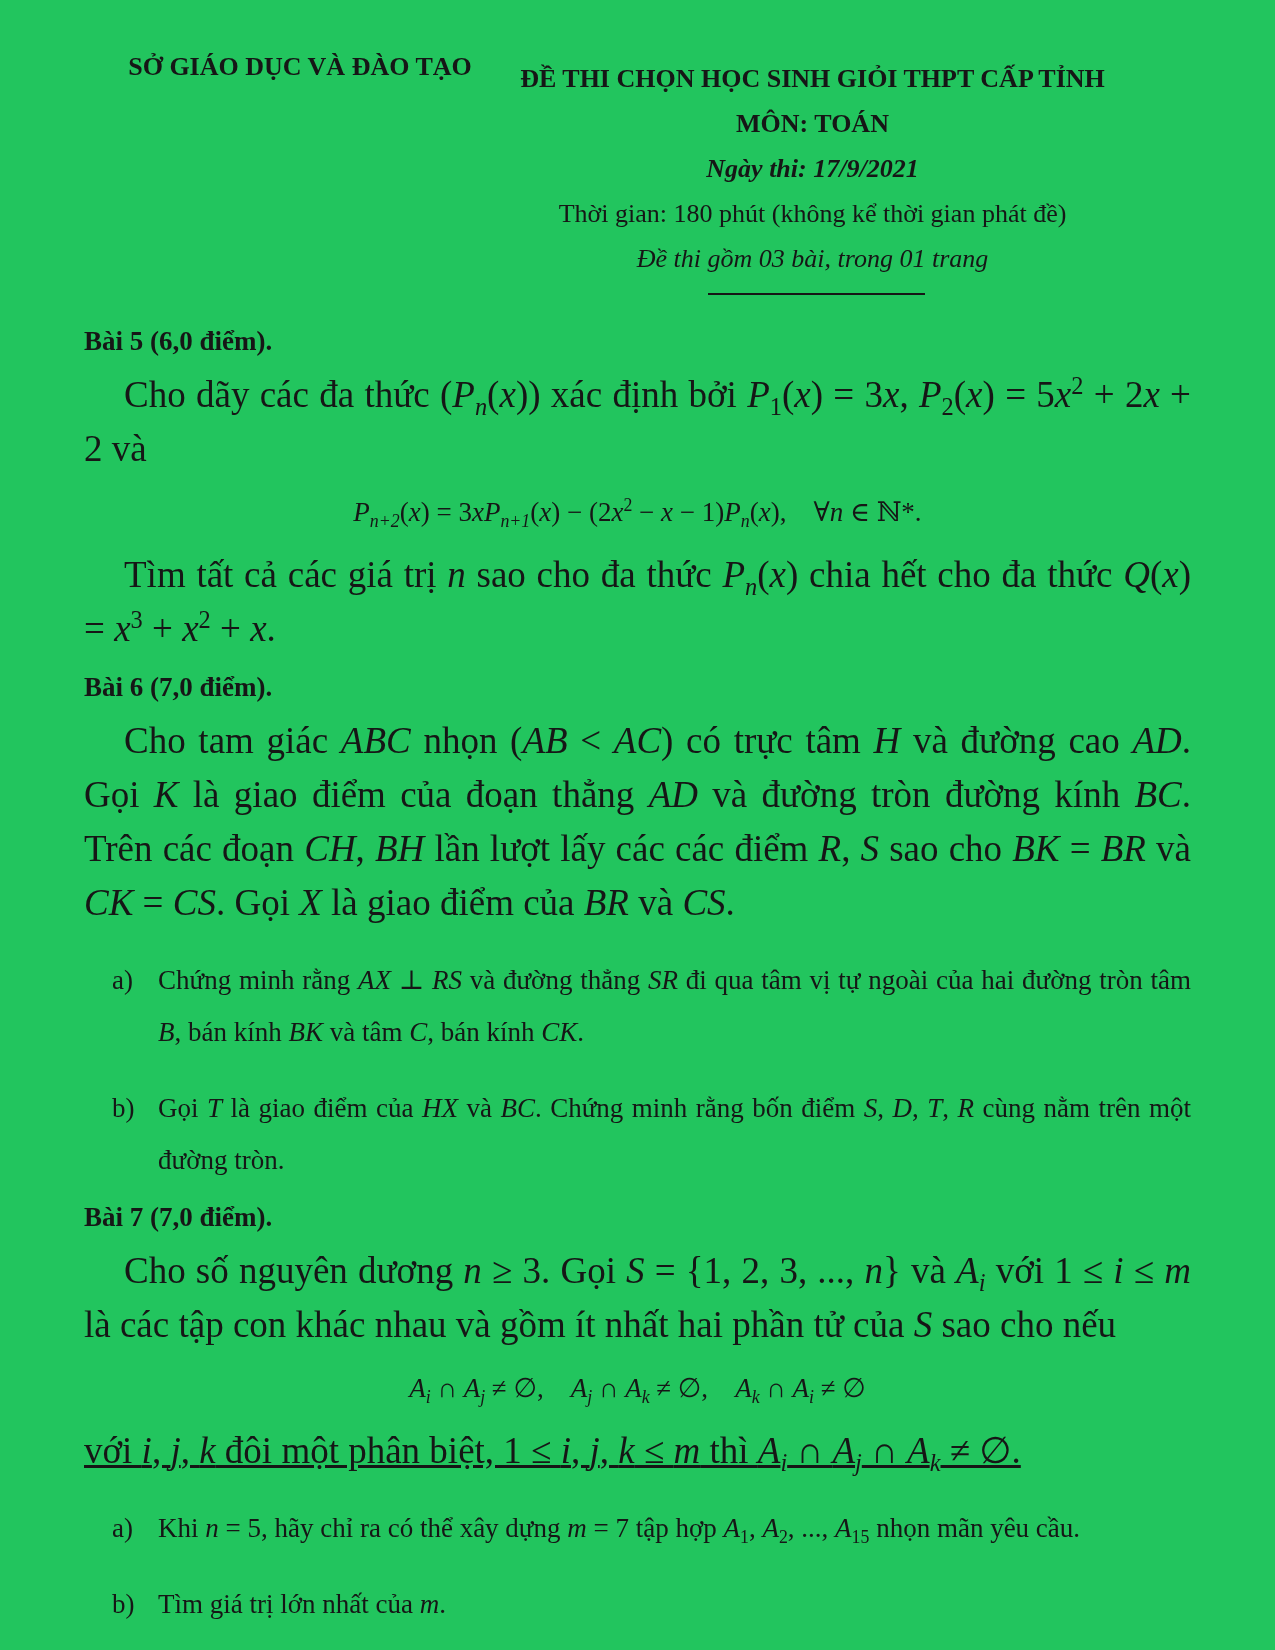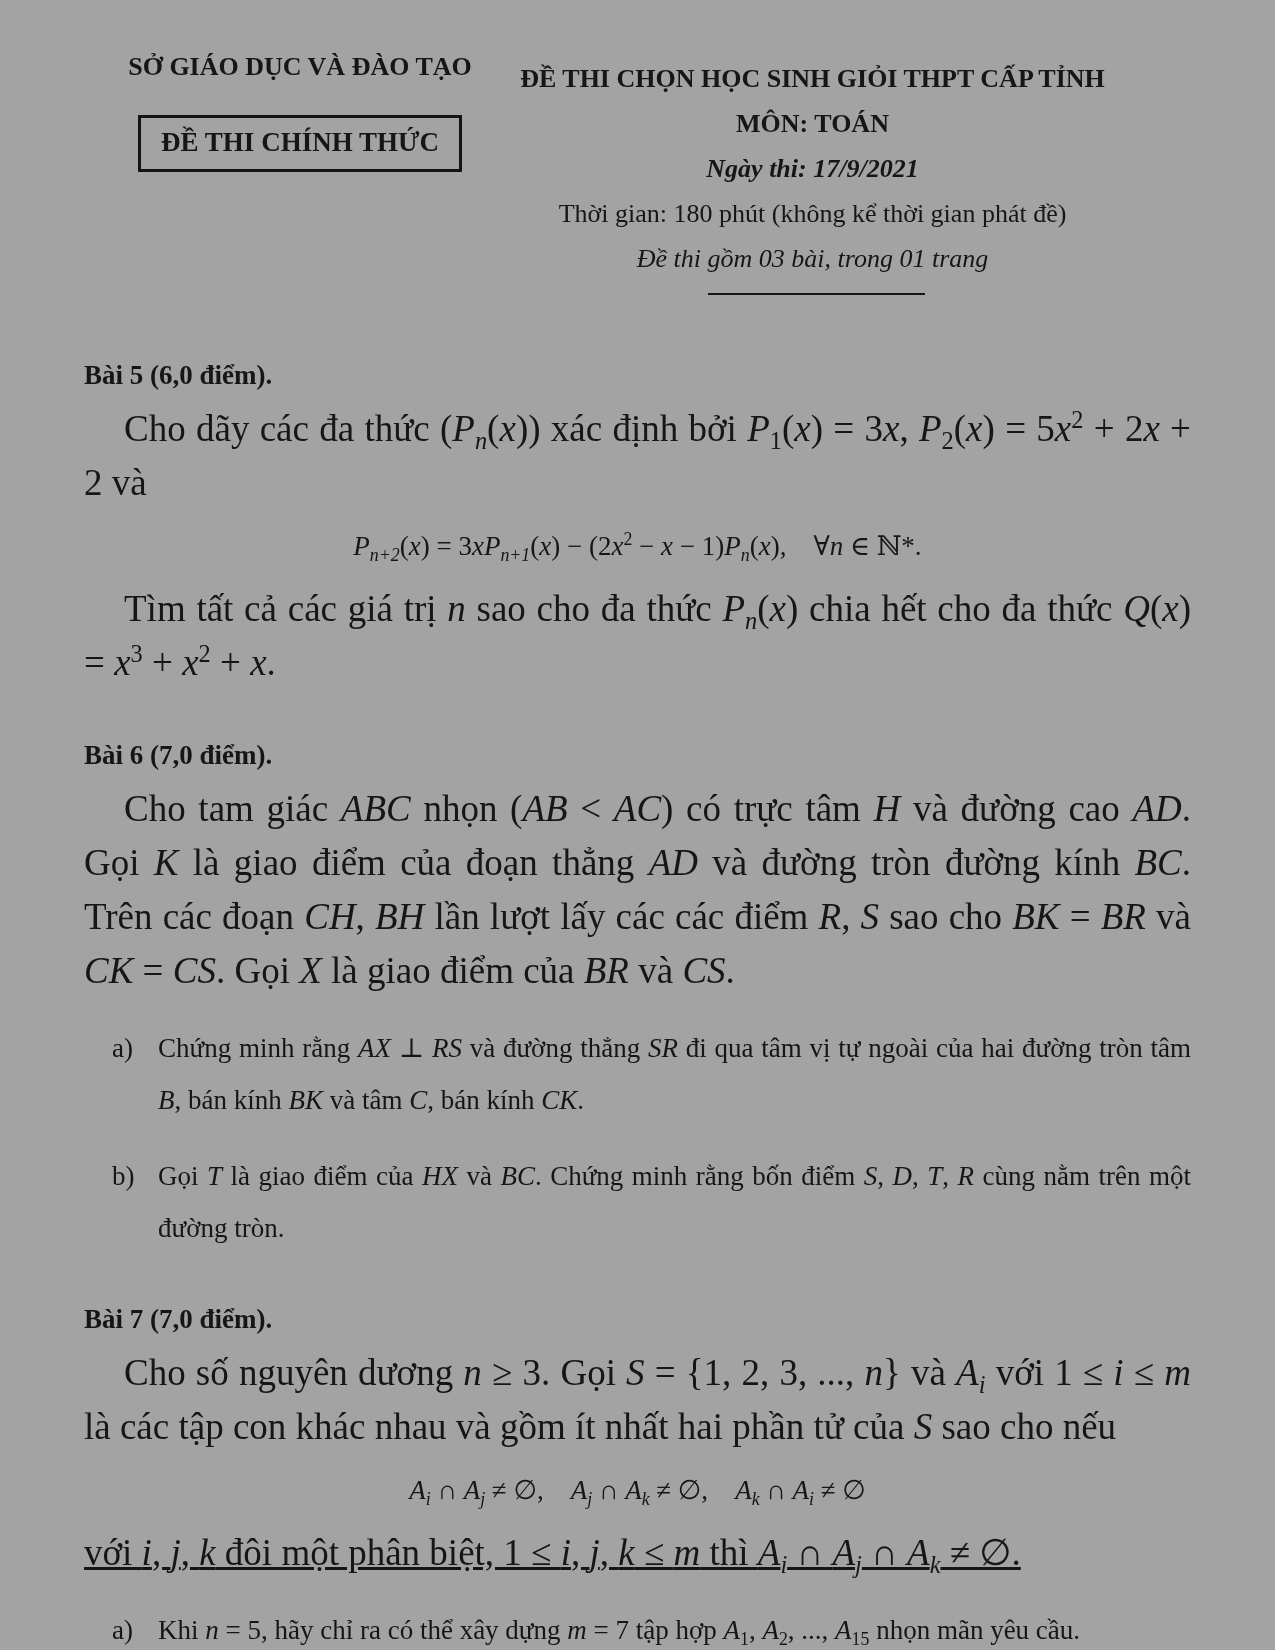--- a/index.html
+++ b/index.html
@@ -1,21 +1,21 @@
 <!DOCTYPE html>
 <html lang="vi"><head>
 <meta charset="utf-8">
 <style>
   html,body { margin:0; padding:0; }
   body { background:#e8e8e8; }
   .page {
     position:relative;
     width:1275px; height:1650px;
     margin:0 auto;
-    background:#a3a3a3;
+    background:#22c55e;
     color:#161616;
     font-family:"Liberation Serif", "DejaVu Serif", serif;
     box-sizing:border-box;
     overflow:hidden;
   }
   
   .header { position:relative; height:310px; }
   .header-left {
     position:absolute; left:95px; top:52px; width:410px; text-align:center;
   }
@@ -27,21 +27,21 @@
   .header-right {
     position:absolute; left:520px; top:64px; width:585px; text-align:center;
   }
   .exam-line { font-size:26px; line-height:30px; margin-bottom:15px; }
   .b { font-weight:bold; }
   .bi { font-weight:bold; font-style:italic; }
   .i { font-style:italic; }
   .u-seg { border-bottom:2px solid #161616; padding-bottom:20px; }
   
   .body { padding:0 84px; }
-  .problem-title { font-size:27px; font-weight:bold; margin:42px 0 4px; line-height:46px; }
+  .problem-title { font-size:27px; font-weight:bold; margin:8px 0 4px; line-height:46px; }
   .para {
     font-size:37px; line-height:54px; margin:0;
     text-align:justify; text-indent:40px;
   }
   .para.no-indent { text-indent:0;text-decoration:underline; }
   .formula { font-size:27px; line-height:56px; text-align:center; margin:8px 0; }
   .item { display:flex; font-size:27px; line-height:52px; margin:24px 0 0 28px; }
   .item-label { width:46px; flex-shrink:0; }
   .item-text { text-align:justify; }
   sub { font-size:0.66em; line-height:0; }
@@ -53,21 +53,20 @@
   .end-label { font-weight:bold; font-size:27px; padding:0 2px; letter-spacing:1px; }
 </style>
 </head>
 <body>
 
 <div class="page">
 
   <header class="header">
     <div class="header-left">
       <div class="auth-line">SỞ GIÁO DỤC VÀ ĐÀO TẠO</div>
-      <div class="official-box">ĐỀ THI CHÍNH THỨC</div>
     </div>
     <div class="header-right">
       <div class="exam-line b">ĐỀ THI CHỌN HỌC SINH GIỎI THPT CẤP TỈNH</div>
       <div class="exam-line b">MÔN: TOÁN</div>
       <div class="exam-line bi">Ngày thi: 17/9/2021</div>
       <div class="exam-line">Thời gian: 180 phút (không kể thời gian phát đề)</div>
       <div class="exam-line i"><span>Đề thi </span><span class="u-seg">gồm 03 bài, trong 01</span><span> trang</span></div>
     </div>
   </header>
 

